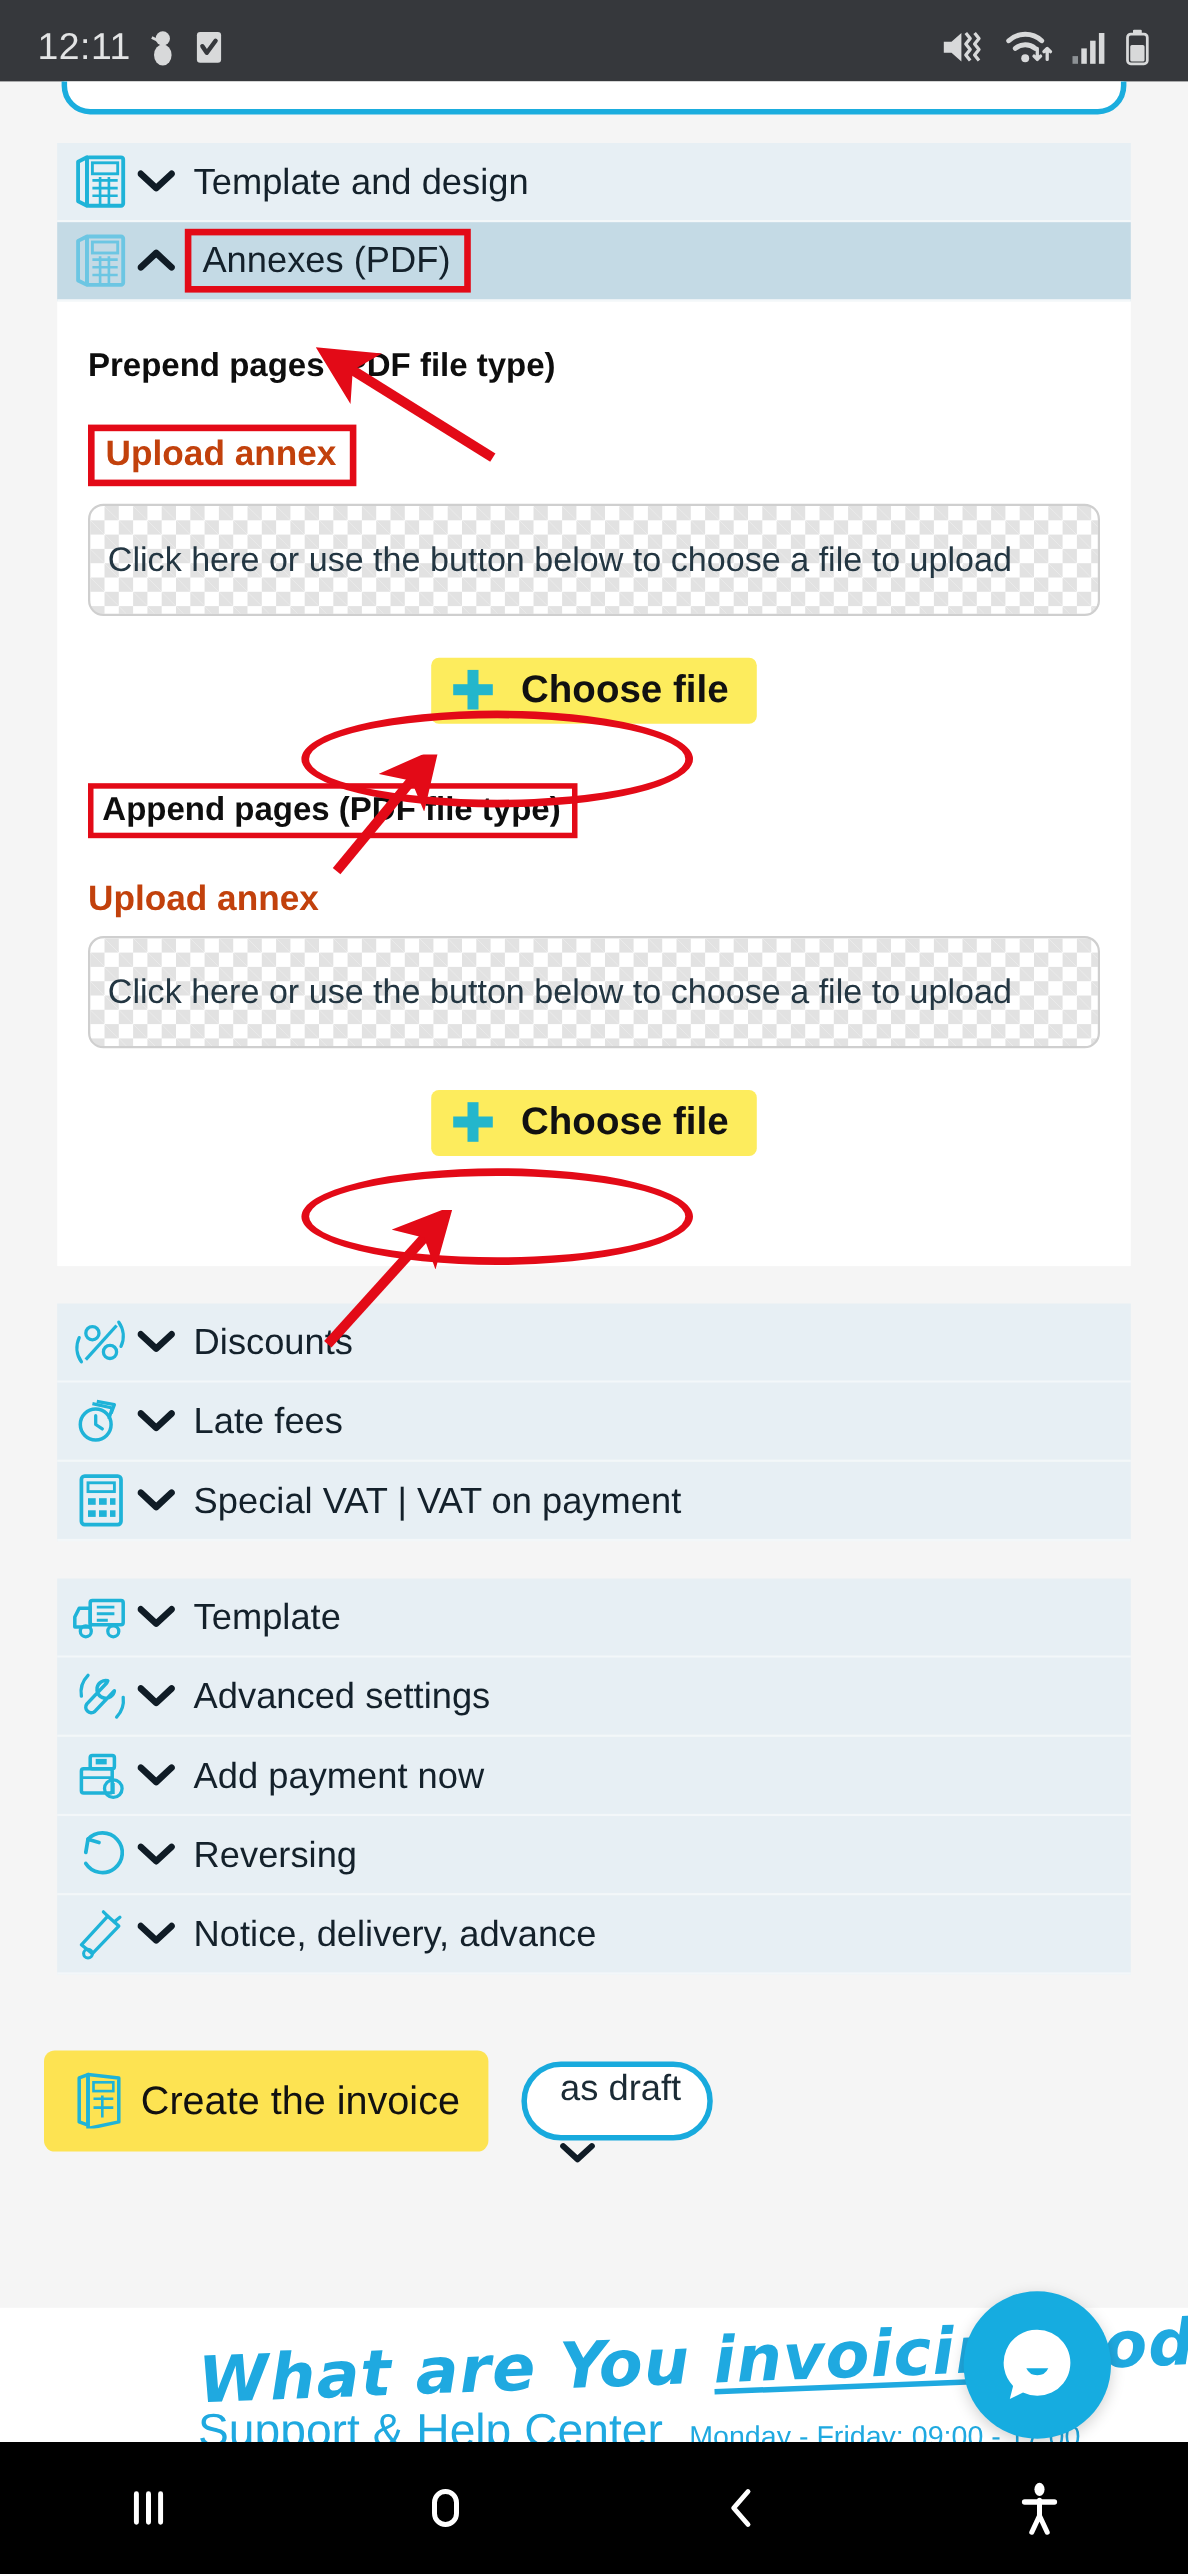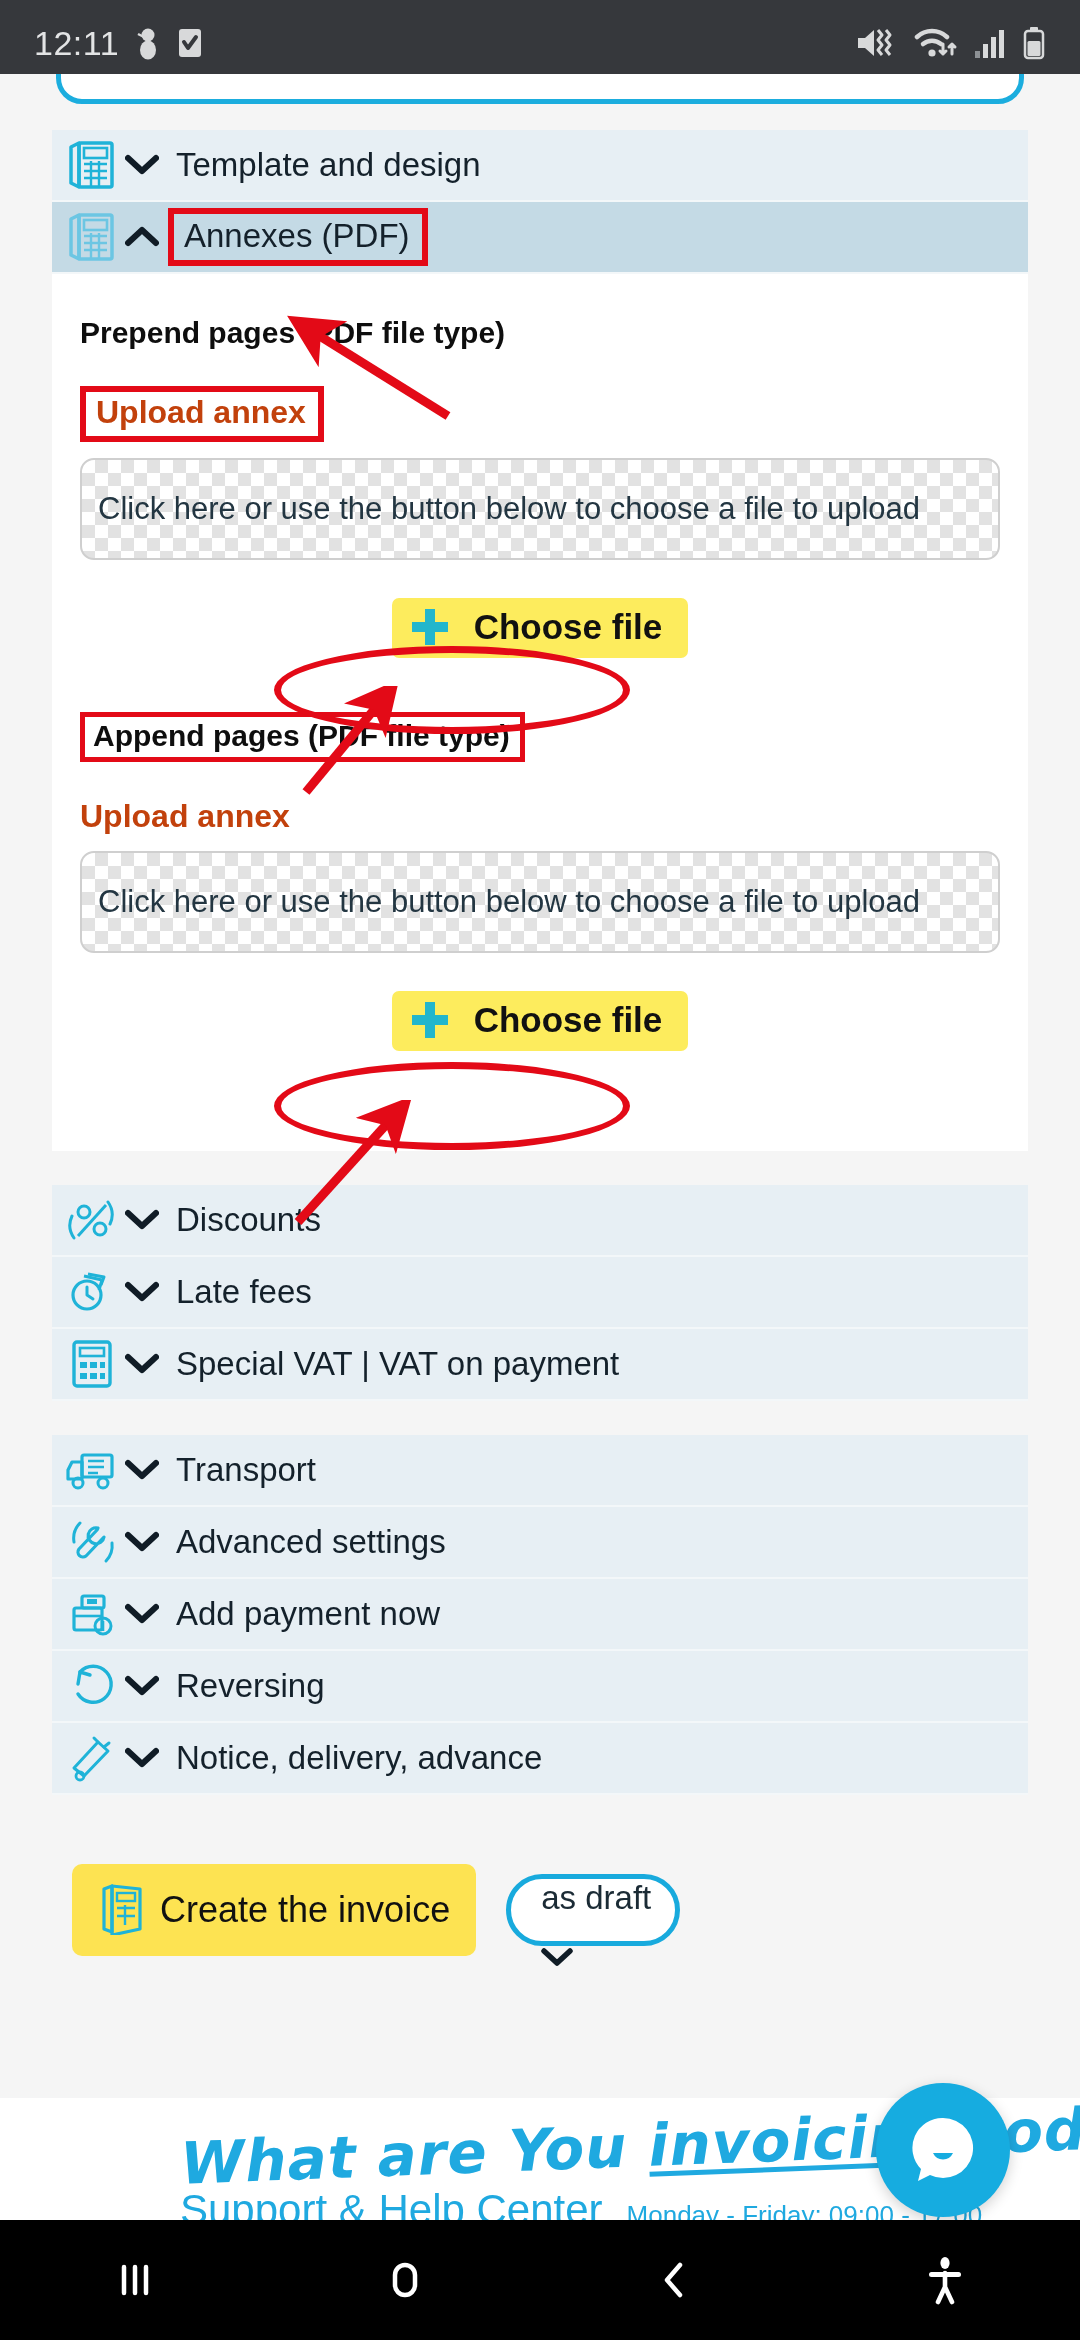--- a/index.html
+++ b/index.html
@@ -93,21 +93,21 @@
   }
   .choose-label { font-size: 35px; color: #111; font-weight: bold; }
   .plus { width: 36px; height: 36px; position: relative; flex: 0 0 36px; }
   .plus::before, .plus::after { content:''; position:absolute; background:#23b6cc; }
   .plus::before { left: 13px; top: 0; width: 10px; height: 36px; }
   .plus::after  { top: 13px; left: 0; height: 10px; width: 36px; }
 
   
   .cta-row {
     position: absolute; top: 1790px; left: 0; width: 1075px;
-    display: flex; align-items: center; gap: 30px; padding-left: 72px;
+    display: flex; align-items: center; gap: 30px; padding-left: 40px;
   }
   .create-btn {
     background: #fde352; border: none; border-radius: 10px;
     height: 92px; padding: 0 26px; display: flex; align-items: center; gap: 14px;
     cursor: pointer;
   }
   .create-label { font-size: 36px; color: #111; }
   .draft-select {
     height: 72px; border: 5px solid #18aadd; border-radius: 40px;
     background: #fff; display: flex; align-items: flex-start; gap: 30px;
@@ -346,21 +346,21 @@
             <path d="M22 12 h16 M22 18 h16 M22 24 h10" stroke="#1fb3d8" stroke-width="2.6"></path>
             <circle cx="12" cy="34" r="5" fill="none" stroke="#1fb3d8" stroke-width="3"></circle>
             <circle cx="37" cy="34" r="5" fill="none" stroke="#1fb3d8" stroke-width="3"></circle>
           </svg>
         </span>
         <span class="chev">
           <svg width="34" height="22" viewBox="0 0 34 22">
               <path d="M3 4 L17 17 L31 4" stroke="#101c26" stroke-width="6" fill="none" stroke-linecap="round" stroke-linejoin="round"></path>
             </svg>
         </span>
-        <span class="acc-label">Transport</span>
+        <span class="acc-label">Template</span>
       </div>
 
       <div class="acc-row">
         <span class="acc-icn">
           <svg width="48" height="48" viewBox="0 0 48 48">
             <path d="M30 10 a8 8 0 1 0 6 9 L18 38 a5 5 0 0 1 -7 -7 L29 12 z" fill="none" stroke="#1fb3d8" stroke-width="3.2" stroke-linejoin="round"></path>
             <path d="M12 5 A22 22 0 0 0 6 24" stroke="#1fb3d8" stroke-width="3" fill="none" stroke-linecap="round"></path>
             <path d="M38 43 A22 22 0 0 0 44 25" stroke="#1fb3d8" stroke-width="3" fill="none" stroke-linecap="round"></path>
           </svg>
         </span>

